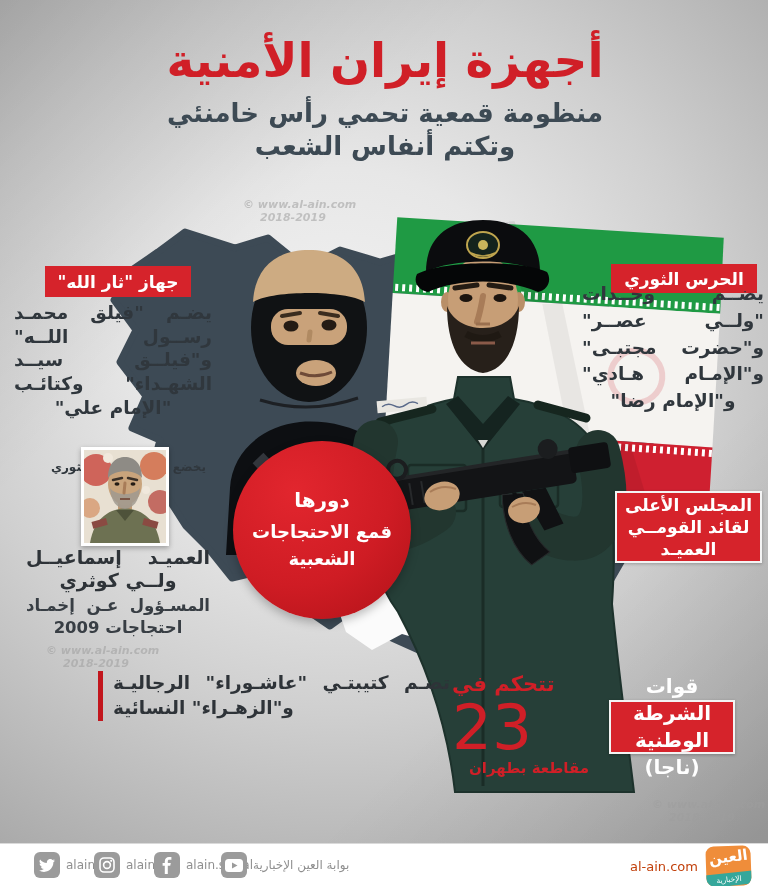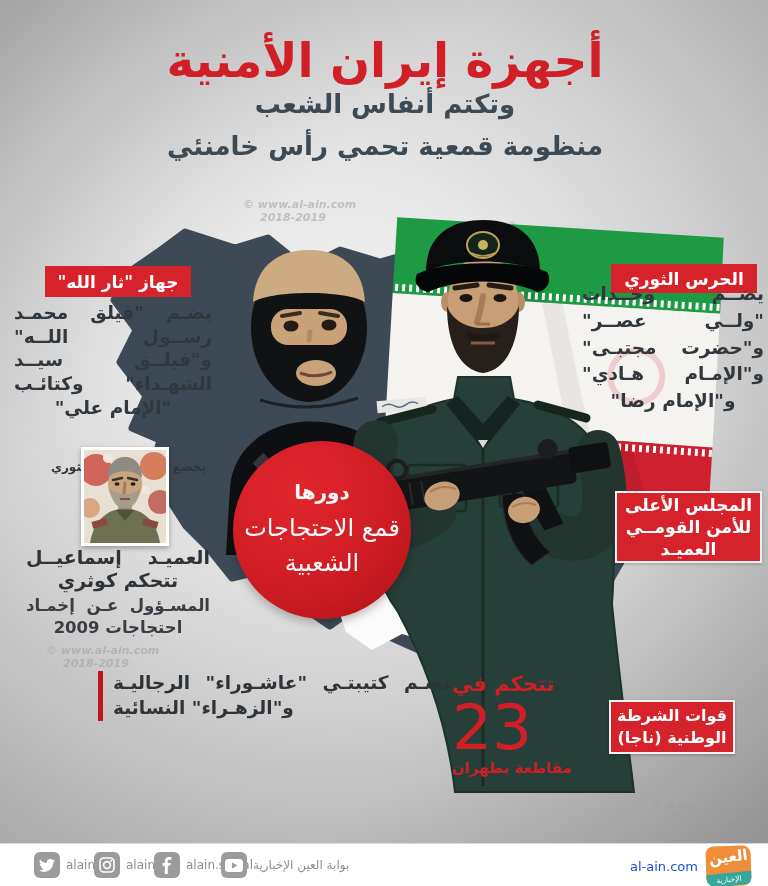--- a/index.html
+++ b/index.html
@@ -25,42 +25,42 @@
   .rtl-body{ direction:rtl; text-align:justify; text-align-last:center; font-weight:bold;
              color:#30373d; }
   .wm{ color:#9e9e9e; opacity:.55; font-size:11px; font-weight:bold; line-height:1.2; direction:ltr;font-style:italic; }
   .wm .yr{ padding-left:17px; }
   
   .circle{ left:233px; top:441px; width:178px; height:178px; border-radius:50%;
            background:radial-gradient(circle at 35% 28%, #e2262e 0%, #cf1c24 55%, #b01218 100%);
            color:#fff; display:flex; flex-direction:column; align-items:center; justify-content:center;
            direction:rtl; text-align:center; box-shadow:0 4px 10px rgba(0,0,0,.25); }
   .circle .h{ font-size:20px; font-weight:bold; margin-bottom:7px; }
-  .circle .l{ font-size:24px; font-weight:normal; line-height:1.45; }
+  .circle .l{ font-size:18px; font-weight:bold; line-height:1.45; }
   
   .bullets{ left:98px; top:671px; width:352px; }
   .bullet{ border-left:5px solid #c2161d; padding-left:10px; direction:rtl;
            text-align:justify; text-align-last:left; font-size:18.5px; font-weight:bold;
            color:#2e3338; line-height:1.35; }
   .bullet + .bullet{ margin-top:13px; }
   
   .stat{ left:452px; top:672px; width:150px; text-align:left; color:#d01f27; direction:rtl; }
   .stat .intro{ font-size:21px; font-weight:bold; }
   .stat .num{ font-size:63px; font-weight:normal; line-height:1.0; }
-  .stat .unit{ font-size:15px; font-weight:bold; }
+  .stat .unit{ font-size:15px; font-weight:bold;padding-left:17px; }
   
   .photo{ left:81px; top:447px; width:88px; height:99px; background:#fff; padding:3px;
           box-shadow:0 2px 5px rgba(0,0,0,.3); }
   
   .footer{ left:0; top:843px; width:768px; height:43px; background:#ffffff;
            border-top:1px solid #dadada; }
   .icon-box{ position:absolute; top:8px; width:26px; height:26px; border-radius:6px;
              background:#9b9b9b; display:flex; align-items:center; justify-content:center; }
   .soc-label{ position:absolute; top:14px; font-size:12px; color:#8f8f8f; white-space:nowrap; }
-  .site-label{ position:absolute; top:15px; left:630px; font-size:13px; color:#1d4ed8; }
+  .site-label{ position:absolute; top:15px; left:630px; font-size:13px; color:#c2410c; }
   .logo{ position:absolute; left:706px; top:2px; width:45px; height:40px; background:#ef8d3a;
          border-radius:8px; overflow:hidden; transform:rotate(-2deg); }
   .logo .name{ display:block; text-align:center; color:#fff; font-weight:bold; font-size:15px;
                margin-top:2px; transform:rotate(-5deg); }
   .logo .ribbon{ position:absolute; bottom:0; left:-2px; right:-2px; height:13px; background:#35a79b;
                  color:#fff; font-size:7.5px; text-align:center; line-height:13px;
                  transform:rotate(-4deg); }
 </style>
 </head>
 <body>
@@ -154,22 +154,22 @@
       <path d="M426,62 C426,26 450,10 483,10 C516,10 540,26 540,62 C515,48 451,48 426,62 Z" fill="#0b0c0e"></path>
       <path d="M417,64 C445,50 521,50 547,62 C552,70 548,80 538,82 C508,68 458,68 428,82 C418,80 413,72 417,64 Z" fill="#050607"></path>
       <ellipse cx="483" cy="35" rx="16" ry="13" fill="#14231c" stroke="#bfa54e" stroke-width="2"></ellipse>
       <circle cx="483" cy="35" r="5" fill="#c9b45b"></circle>
       <path d="M471,43 Q483,49 495,43" stroke="#bfa54e" stroke-width="1.5" fill="none"></path>
     </g>
   </svg>
 
   <div class="abs header">
     <div class="title">أجهزة إيران الأمنية</div>
+    <div class="sub first">منظومة قمعية تحمي رأس خامنئي</div>
     <div class="sub">وتكتم أنفاس الشعب</div>
-    <div class="sub first">منظومة قمعية تحمي رأس خامنئي</div>
   </div>
 
   <div class="abs wm" style="left:243px; top:198px;">
     <div>© www.al-ain.com</div>
     <div class="yr">2018-2019</div>
   </div>
   <div class="abs wm" style="left:46px; top:644px;">
     <div>© www.al-ain.com</div>
     <div class="yr">2018-2019</div>
   </div>
@@ -200,39 +200,39 @@
       <path d="M24,28 C24,13 32,7 41,7 C50,7 58,13 58,28 C52,19 30,19 24,28 Z" fill="#8e8b85"></path>
       <path d="M26,38 C27,52 33,58 41,59 C49,58 55,52 56,38 C50,46 32,46 26,38 Z" fill="#a09a91" opacity="0.85"></path>
       <path d="M29,30 L38,28" stroke="#3a3028" stroke-width="2.5" stroke-linecap="round"></path>
       <path d="M44,28 L53,30" stroke="#3a3028" stroke-width="2.5" stroke-linecap="round"></path>
       <ellipse cx="33" cy="34" rx="2.5" ry="1.8" fill="#241c15"></ellipse>
       <ellipse cx="49" cy="34" rx="2.5" ry="1.8" fill="#241c15"></ellipse>
       <path d="M41,33 L40,43" stroke="#a87c58" stroke-width="3" stroke-linecap="round"></path>
       <path d="M36,49 L46,49" stroke="#7a5444" stroke-width="2"></path>
     </svg>
   </div>
-  <div class="abs rtl-body" style="left:26px; top:546px; width:184px; font-size:19px; line-height:1.22; color:#2e3338;">العميـد إسماعيــل تتحكم كوثري</div>
+  <div class="abs rtl-body" style="left:26px; top:546px; width:184px; font-size:19px; line-height:1.22; color:#2e3338;">العميـد إسماعيــل ولــي كوثري</div>
   <div class="abs rtl-body" style="left:26px; top:595px; width:184px; font-size:16.5px; line-height:1.32; color:#383e44;">المسـؤول عـن إخمـاد احتجاجات 2009</div>
 
   <div class="abs badge" style="left:611px; top:264px; width:146px; height:29px; font-size:17px;">الحرس الثوري</div>
   <div class="abs rtl-body" style="left:582px; top:281px; width:182px; font-size:18.5px; line-height:1.45;">يضــم وحــدات "ولــي عصــر" و"حضرت مجتبـى" و"الإمـام هـادي" و"الإمام رضا"</div>
 
   <div class="abs badge bordered" style="left:615px; top:491px; width:147px; height:72px; font-size:17px; line-height:1.3; flex-direction:column;">
     <div>المجلس الأعلى</div>
-    <div>للأمن القومــي</div>
+    <div>لقائد القومــي</div>
     <div>العميـد</div>
   </div>
 
   <div class="abs circle">
     <div class="h">دورها</div>
     <div class="l">قمع الاحتجاجات</div>
     <div class="l">الشعبية</div>
   </div>
 
-  <div class="abs badge bordered" style="left:609px; top:700px; width:126px; height:54px; font-size:16px; line-height:1.35; flex-direction:column;">
+  <div class="abs badge bordered" style="left:609px; top:700px; width:126px; height:54px; font-size:20px; line-height:1.35; flex-direction:column;">
     <div>قوات الشرطة</div>
     <div>الوطنية (ناجا)</div>
   </div>
   <div class="abs stat">
     <div class="intro">تتحكم في</div>
     <div class="num">23</div>
     <div class="unit">مقاطعة بطهران</div>
   </div>
 
   <div class="abs bullets">

